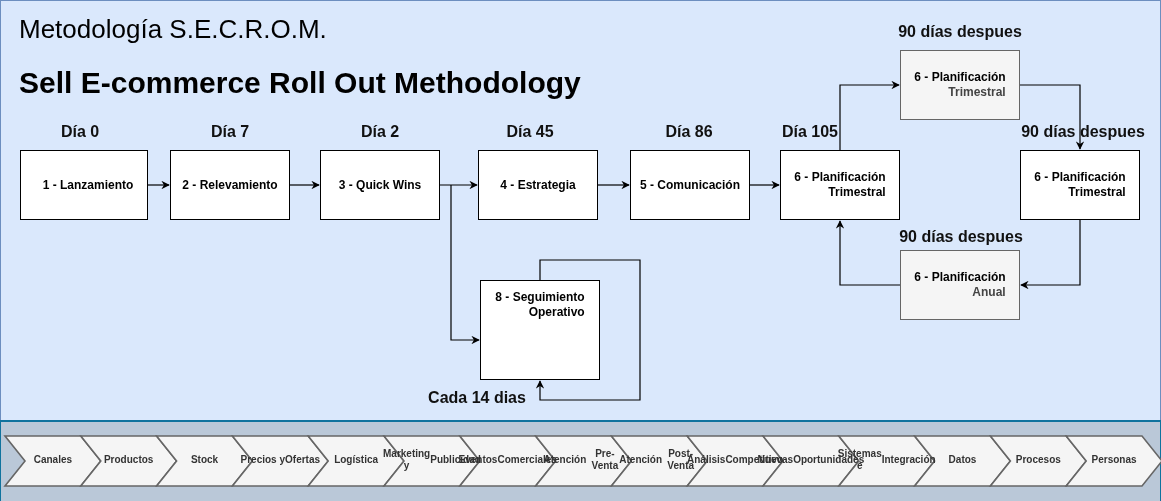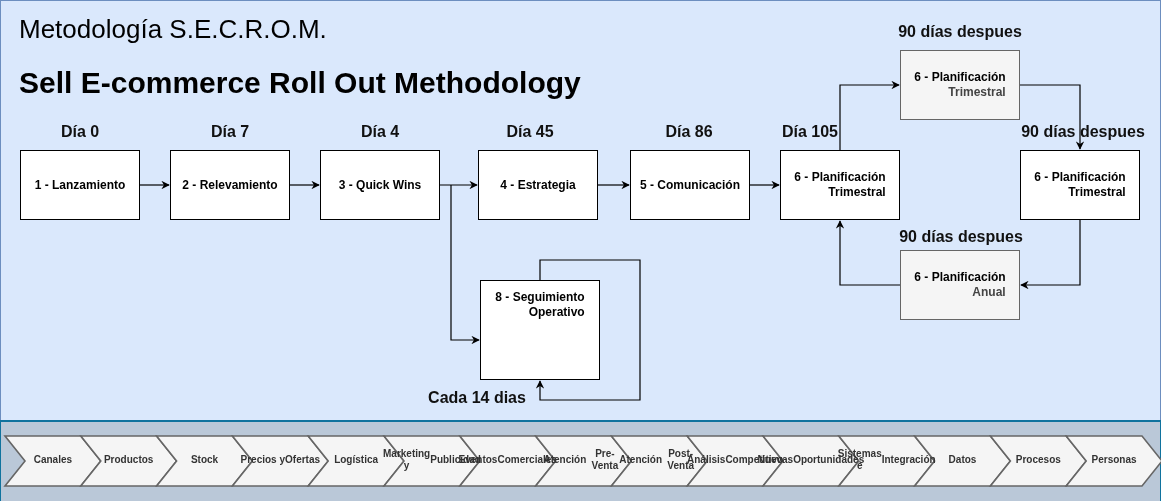--- a/index.html
+++ b/index.html
@@ -47,26 +47,26 @@
     <polyline points="540,280 540,260 640,260 640,400 540,400 540,381" marker-end="url(#ah)"></polyline>
     <polyline points="840,150 840,85 899,85" marker-end="url(#ah)"></polyline>
     <polyline points="1020,85 1080,85 1080,149" marker-end="url(#ah)"></polyline>
     <polyline points="1080,220 1080,285 1021,285" marker-end="url(#ah)"></polyline>
     <polyline points="900,285 840,285 840,221" marker-end="url(#ah)"></polyline>
   </g>
 </svg>
 
 <div class="lbl" style="left:80px; top:123px;">Día 0</div>
 <div class="lbl" style="left:230px; top:123px;">Día 7</div>
-<div class="lbl" style="left:380px; top:123px;">Día 4</div>
+<div class="lbl" style="left:380px; top:123px;">Día 2</div>
 <div class="lbl" style="left:530px; top:123px;">Día 45</div>
 <div class="lbl" style="left:689px; top:123px;">Día 86</div>
 <div class="lbl" style="left:810px; top:123px;">Día 105</div>
 
-<div class="box" style="left:20px; top:150px;">
+<div class="box" style="left:20px; top:150px;padding-left:8px;">
   <span class="inner"><span>1 - Lanzamiento</span></span>
 </div>
 <div class="box" style="left:170px; top:150px;">
   <span class="inner"><span>2 - Relevamiento</span></span>
 </div>
 <div class="box" style="left:320px; top:150px;">
   <span class="inner"><span>3 - Quick Wins</span></span>
 </div>
 <div class="box" style="left:478px; top:150px;">
   <span class="inner"><span>4 - Estrategia</span></span>

